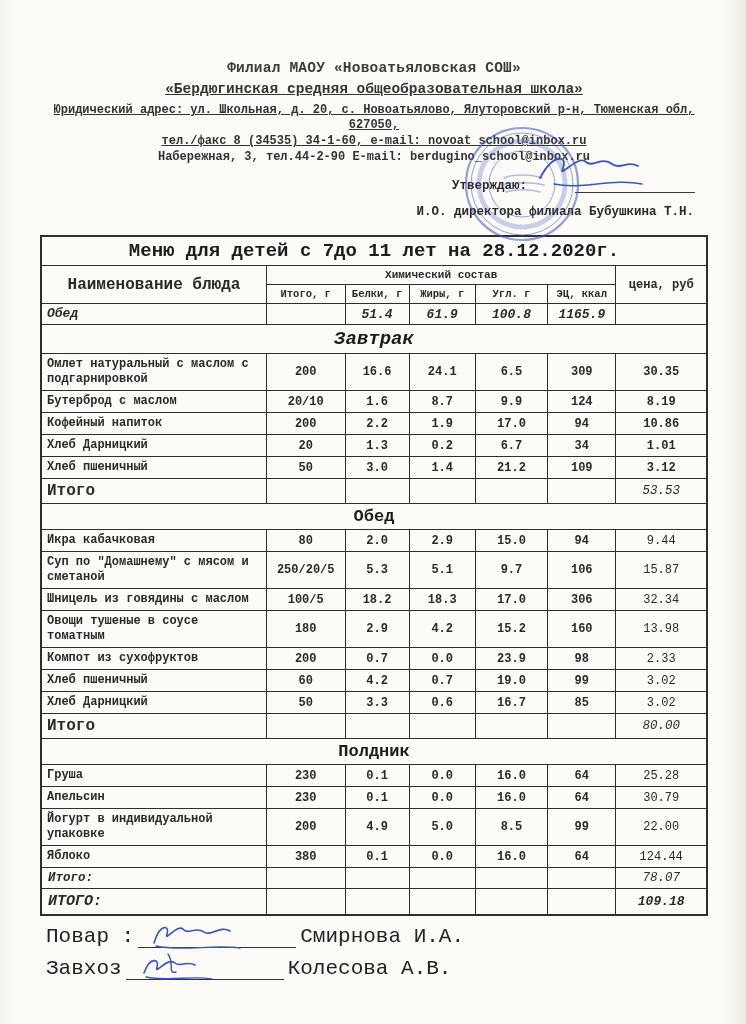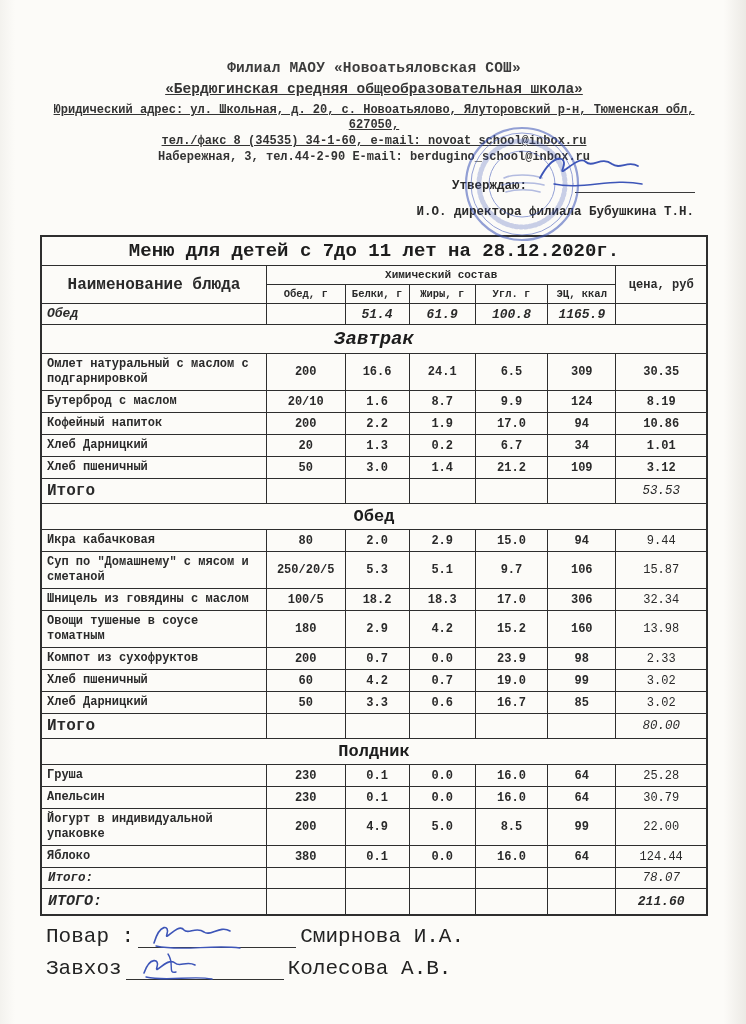--- a/index.html
+++ b/index.html
@@ -94,21 +94,21 @@
       <thead>
         <tr>
           <td class="title" colspan="7">Меню для детей с 7до 11 лет на 28.12.2020г.</td>
         </tr>
         <tr>
           <th class="h-dish" rowspan="2">Наименование блюда</th>
           <th class="h-chem" colspan="5">Химический состав</th>
           <th class="h-price" rowspan="2">цена, руб</th>
         </tr>
         <tr>
-          <th class="h-sub">Обед, г</th>
+          <th class="h-sub">Итого, г</th>
           <th class="h-sub">Белки, г</th>
           <th class="h-sub">Жиры, г</th>
           <th class="h-sub">Угл. г</th>
           <th class="h-sub">ЭЦ, ккал</th>
         </tr>
         <tr class="summary">
           <td class="dish">Обед</td>
           <td class="num"></td>
           <td class="num">51.4</td>
           <td class="num">61.9</td>
@@ -300,21 +300,21 @@
           </tr>
         </tbody>
       <tbody>
         <tr class="grand">
           <td class="grand-label">ИТОГО:</td>
           <td class="num"></td>
           <td class="num"></td>
           <td class="num"></td>
           <td class="num"></td>
           <td class="num"></td>
-          <td class="grand-price">211.60</td>
+          <td class="grand-price">109.18</td>
         </tr>
       </tbody>
     </table>
 
     <div class="footer-line">
       <span>Повар :</span>
       <span class="u-line">
         <svg class="sig" width="110" height="34" viewBox="0 0 110 34">
           <path class="ink" stroke-width="1.6" d="M8 24 C14 4 24 6 21 15 C18 24 32 3 38 11 C42 16 50 7 58 13 C64 18 74 6 84 12"></path>
           <path class="ink" stroke-width="1.4" d="M10 27 C36 33 66 25 94 29"></path>

